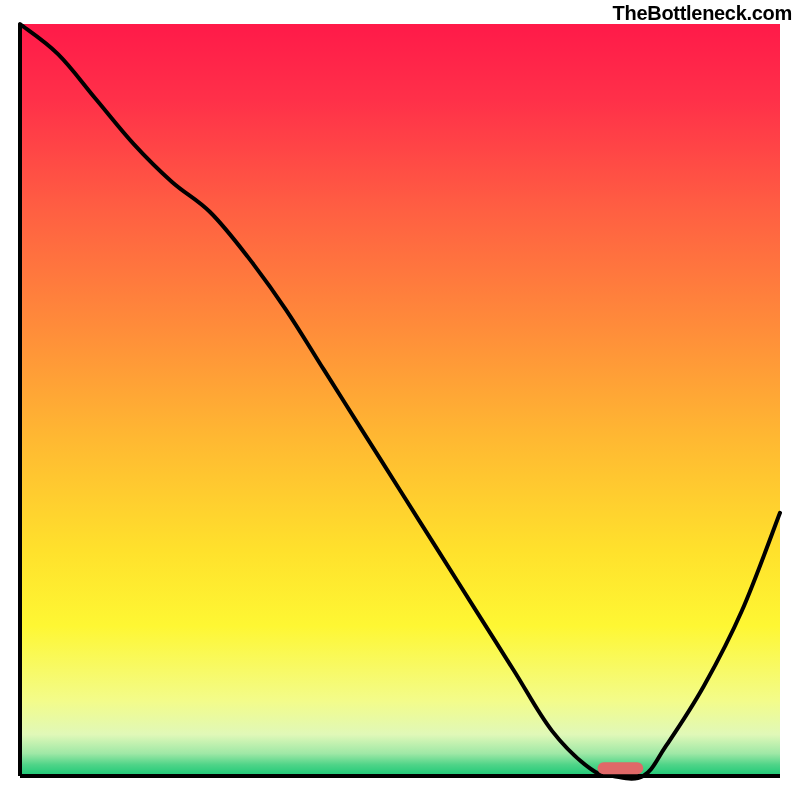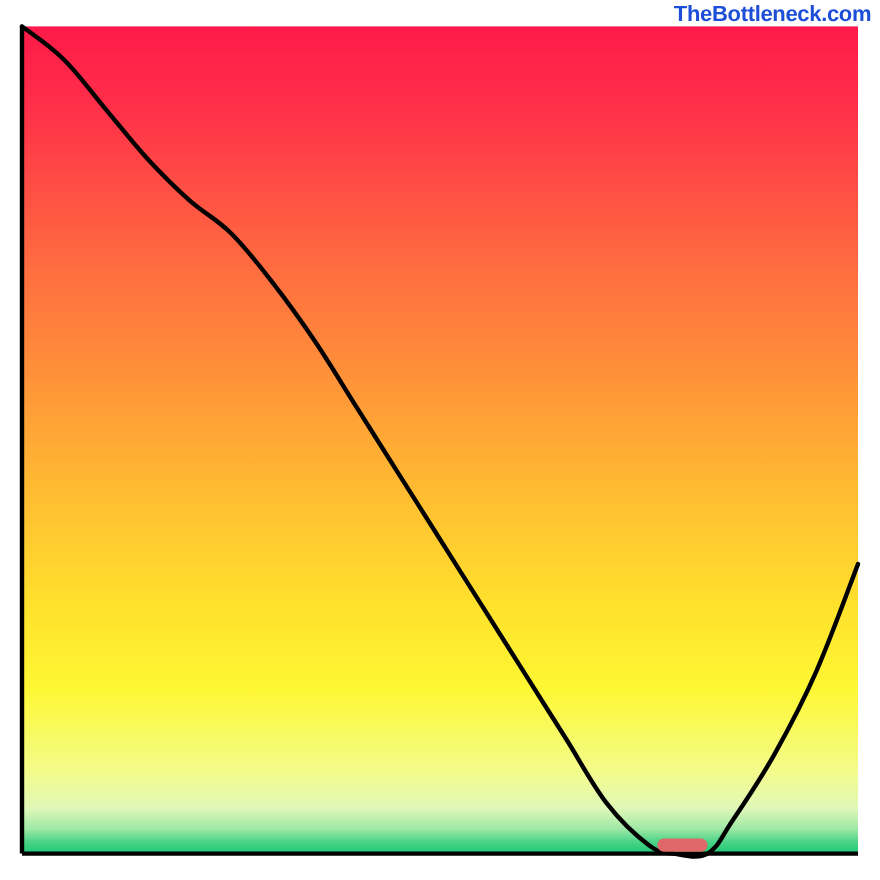--- a/index.html
+++ b/index.html
@@ -16,21 +16,21 @@
     left: 0;
     width: 800px;
     height: 800px;
   }
   .watermark {
     position: absolute;
     top: 2px;
     right: 8px;
     font-size: 20px;
     font-weight: bold;
-    color: #1d4ed8;
+    color: #000000;
     letter-spacing: -0.3px;
   }
 </style>
 </head>
 <body>
 
 <svg class="canvas" viewBox="0 0 800 800" preserveAspectRatio="none">
   <defs>
     <linearGradient id="bg-grad" x1="0" y1="0" x2="0" y2="1">
         <stop offset="0%" stop-color="#ff1a49"></stop>

